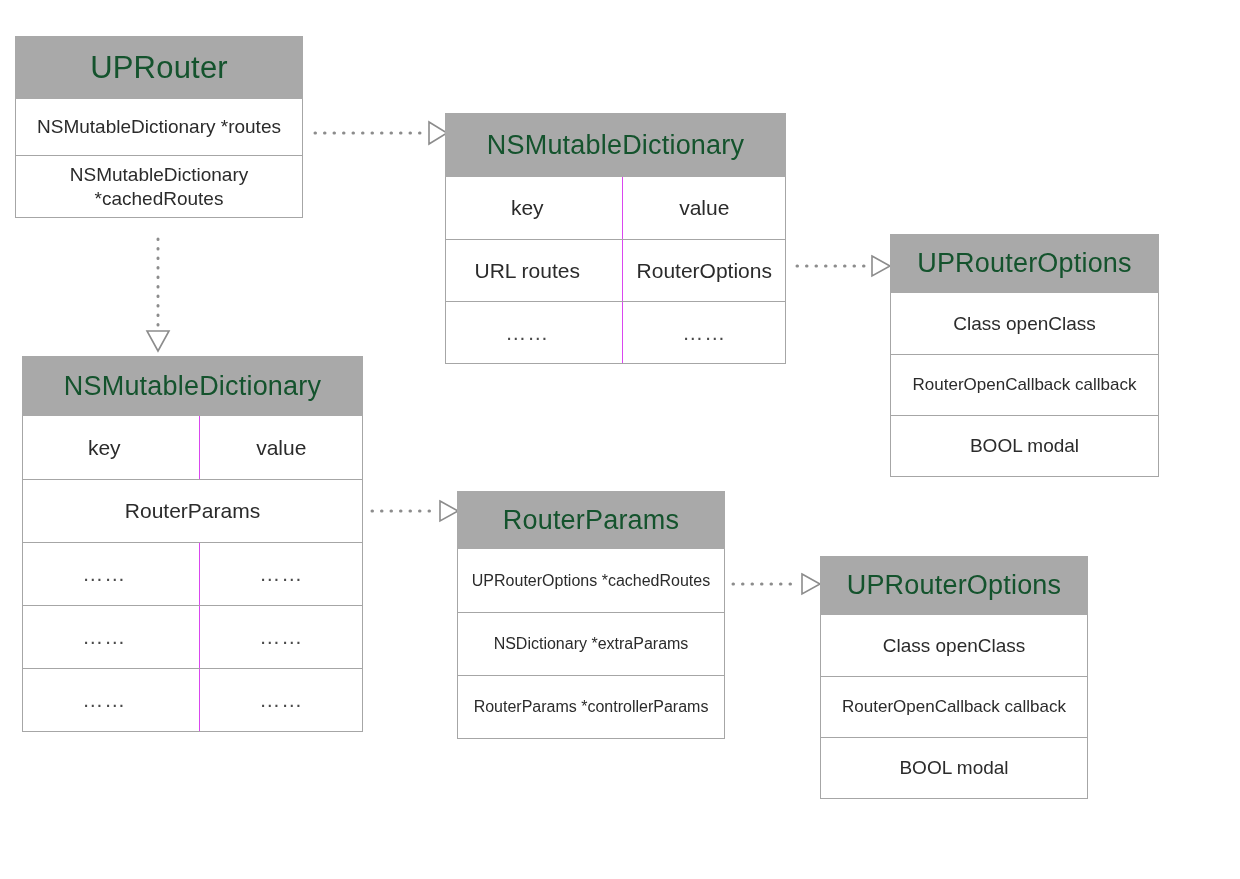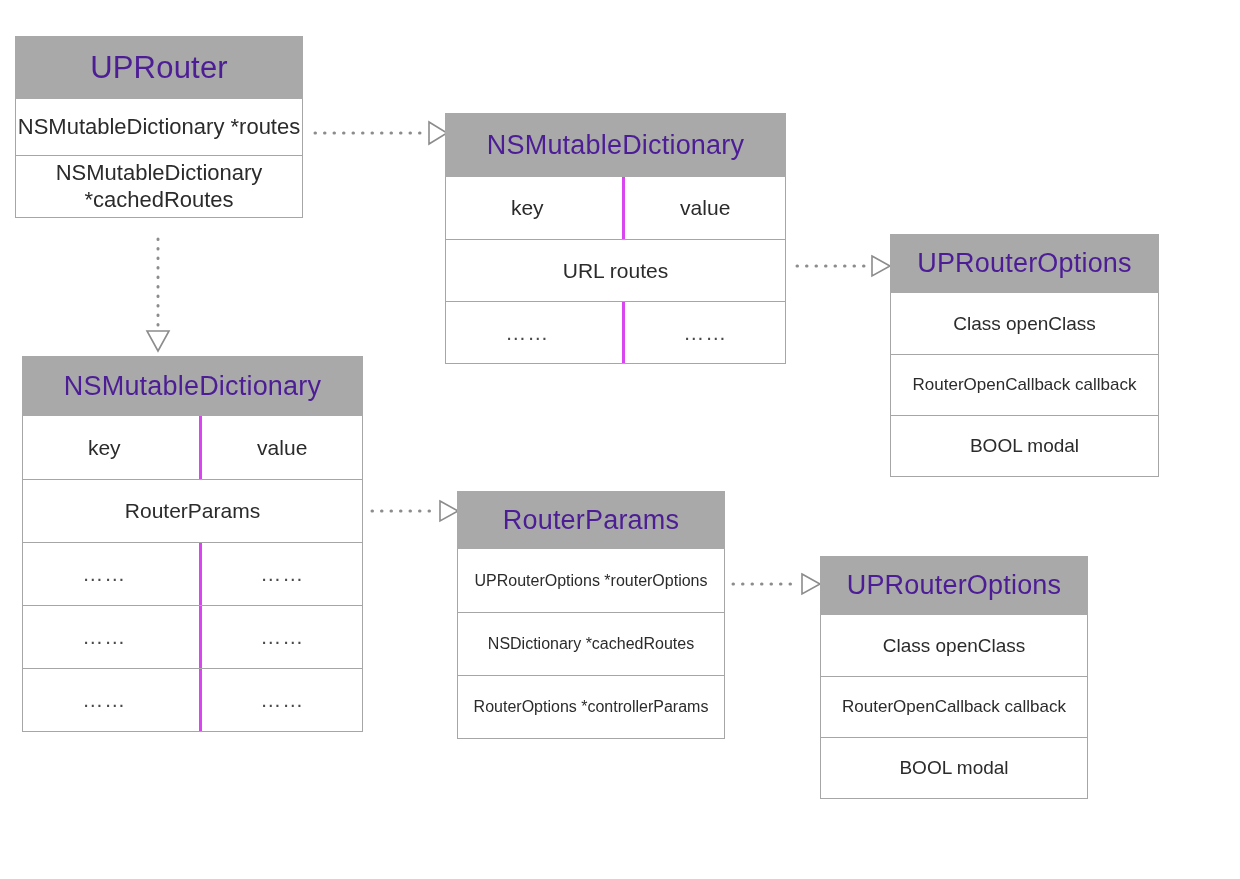--- a/index.html
+++ b/index.html
@@ -25,21 +25,21 @@
 
   
   .uml-box {
     position: absolute;
     box-sizing: border-box;
     background: #ffffff;
   }
   .uml-header {
     box-sizing: border-box;
     background: #a9a9a9;
-    color: #4c1d95;
+    color: #14532d;
     text-align: center;
     font-weight: 400;
     letter-spacing: 0.2px;
     display: flex;
     align-items: center;
     justify-content: center;
     white-space: nowrap;
   }
   .uml-rows {
     box-sizing: border-box;
@@ -63,27 +63,27 @@
   .uml-row.kv { padding: 0; gap: 14px; }
   .kv-cell {
     box-sizing: border-box;
     flex: 1 1 50%;
     display: flex;
     align-items: center;
     justify-content: center;
     height: 100%;
     color: #2b2b2b;
   }
-  .kv-cell + .kv-cell { border-left: 3px solid #d946ef; }
+  .kv-cell + .kv-cell { border-left: 1px solid #d946ef; }
   .dots { color: #4a4a4a; letter-spacing: 1px; }
 
   
   #box-uprouter            { left: 15px;  top: 36px;  width: 288px; }
   #box-uprouter .uml-header{ height: 63px; font-size: 31px; }
-  #box-uprouter .uml-row   { font-size: 22px; }
+  #box-uprouter .uml-row   { font-size: 19px; }
 
   #box-dict-routes             { left: 445px; top: 113px; width: 341px; }
   #box-dict-routes .uml-header { height: 64px; font-size: 27px; }
   #box-dict-routes .uml-row    { font-size: 21px; height: 62px; }
 
   #box-opts-top             { left: 890px; top: 234px; width: 269px; }
   #box-opts-top .uml-header { height: 59px; font-size: 27px; }
   #box-opts-top .uml-row    { font-size: 19px; height: 61px; }
 
   #box-dict-cached             { left: 22px; top: 356px; width: 341px; }
@@ -151,20 +151,21 @@
 
   <div class="uml-box" id="box-dict-routes">
     <div class="uml-header">NSMutableDictionary</div>
     <div class="uml-rows">
       <div class="uml-row kv">
         <div class="kv-cell">key</div>
         <div class="kv-cell">value</div>
       </div>
       <div class="uml-row kv">
         <div class="kv-cell">URL routes</div>
+        <div class="kv-cell">RouterOptions</div>
       </div>
       <div class="uml-row kv">
         <div class="kv-cell dots">……</div>
         <div class="kv-cell dots">……</div>
       </div>
     </div>
   </div>
 
   <div class="uml-box" id="box-opts-top">
     <div class="uml-header">UPRouterOptions</div>
@@ -196,23 +197,23 @@
       <div class="uml-row kv">
         <div class="kv-cell dots">……</div>
         <div class="kv-cell dots">……</div>
       </div>
     </div>
   </div>
 
   <div class="uml-box" id="box-routerparams">
     <div class="uml-header">RouterParams</div>
     <div class="uml-rows">
-      <div class="uml-row">UPRouterOptions *routerOptions</div>
-      <div class="uml-row">NSDictionary *cachedRoutes</div>
-      <div class="uml-row">RouterOptions *controllerParams</div>
+      <div class="uml-row">UPRouterOptions *cachedRoutes</div>
+      <div class="uml-row">NSDictionary *extraParams</div>
+      <div class="uml-row">RouterParams *controllerParams</div>
     </div>
   </div>
 
   <div class="uml-box" id="box-opts-bottom">
     <div class="uml-header">UPRouterOptions</div>
     <div class="uml-rows">
       <div class="uml-row">Class openClass</div>
       <div class="uml-row" style="font-size:17px;">RouterOpenCallback callback</div>
       <div class="uml-row">BOOL modal</div>
     </div>

